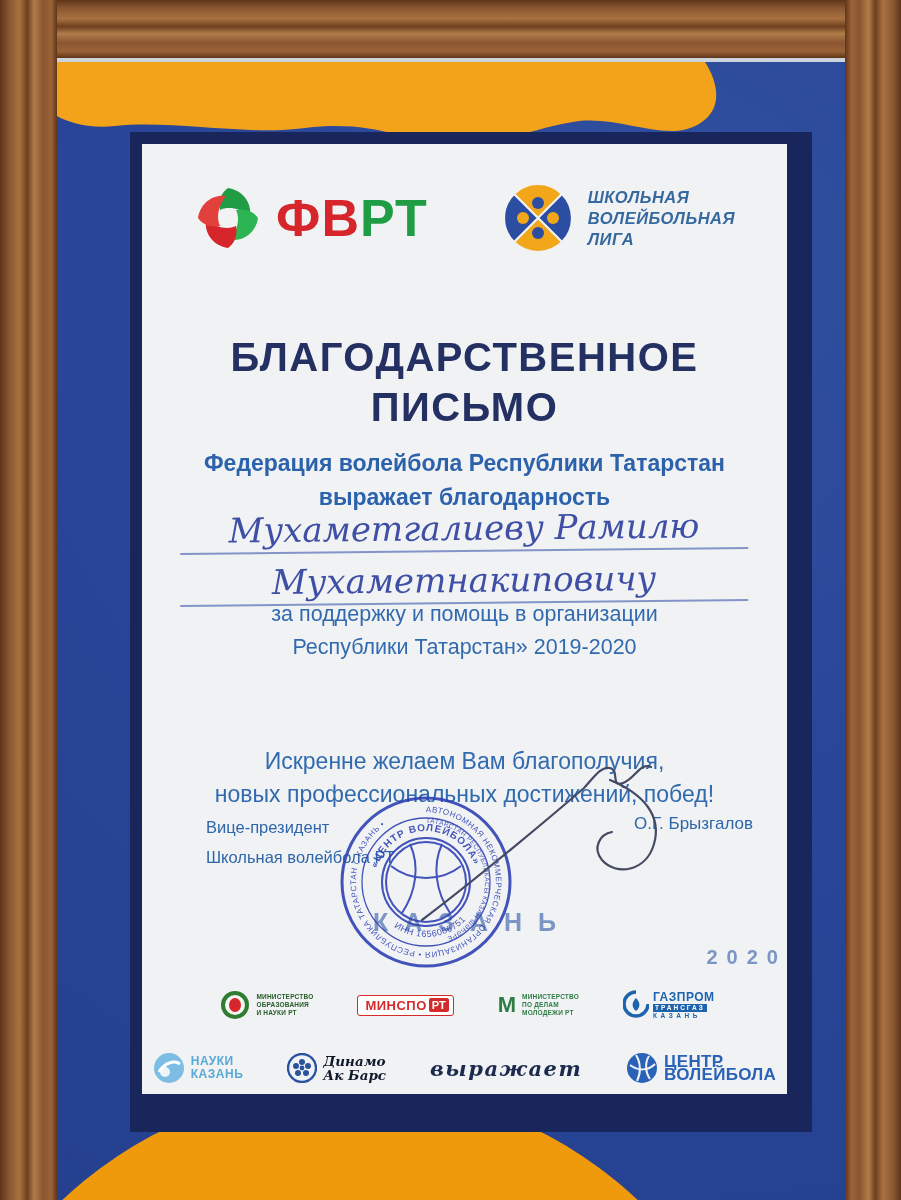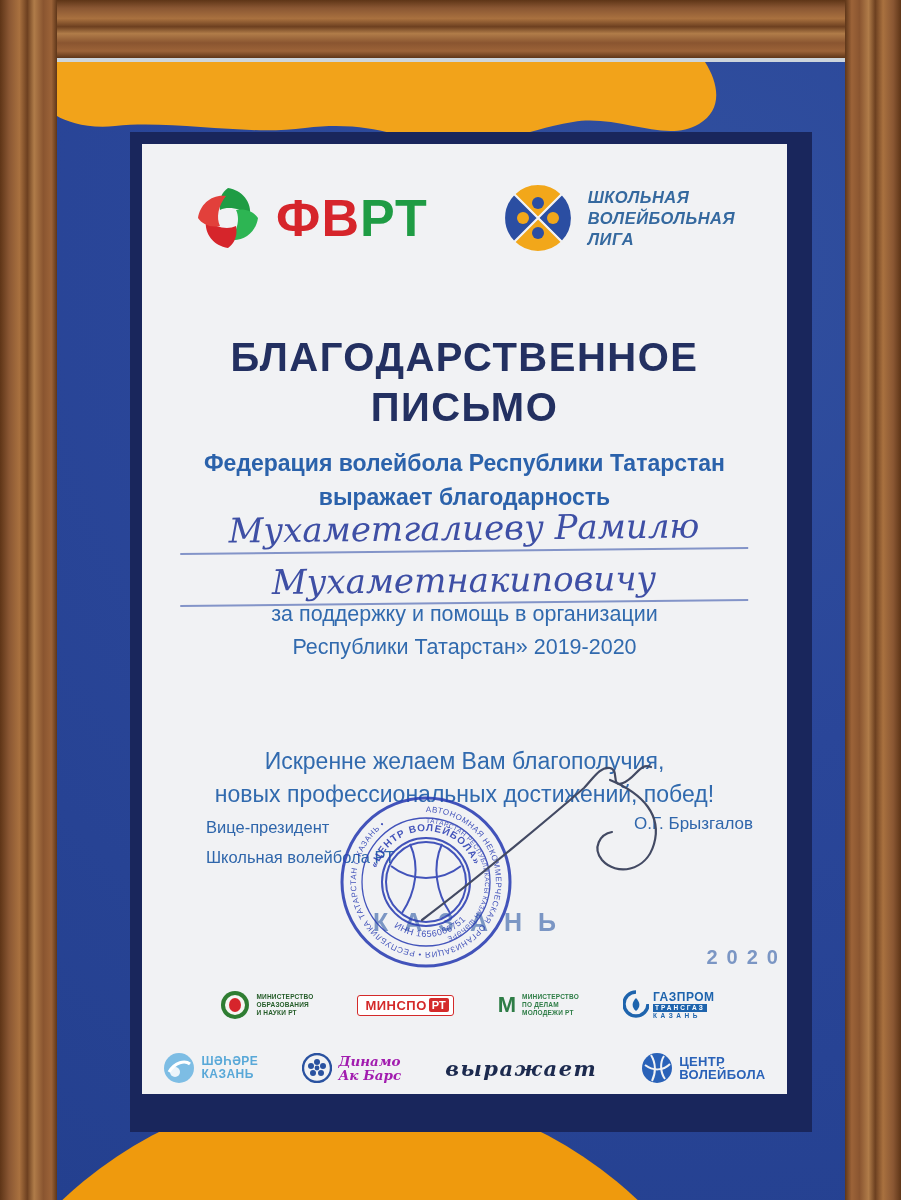--- a/index.html
+++ b/index.html
@@ -71,23 +71,23 @@
   .minmol-txt{color:#2e7d46;}
   .minsport{border:1.5px solid #d42a2a;border-radius:3px;padding:2px 4px 2px 7px;display:flex;align-items:center;gap:2px;background:#fff;}
   .minsport .word{color:#d42a2a;font-weight:800;font-size:13px;letter-spacing:.5px;}
   .minsport .rt{background:#d42a2a;color:#fff;font-weight:800;font-size:11px;padding:1px 3px;border-radius:2px;}
   .gazprom{display:flex;align-items:center;gap:4px;}
   .gazprom-txt{display:flex;flex-direction:column;line-height:1;}
   .gazprom-title{color:#1e64ad;font-weight:800;font-size:12px;letter-spacing:.5px;}
   .gazprom-sub1{background:#1e64ad;color:#fff;font-size:6.5px;font-weight:700;letter-spacing:2px;padding:1px 2px;margin-top:1px;width:max-content;}
   .gazprom-sub2{color:#1e64ad;font-size:6.5px;font-weight:700;letter-spacing:3.5px;margin-top:1px;}
   .zenit-txt{color:#58a8d8;font-weight:800;font-size:12px;line-height:13px;letter-spacing:.5px;}
-  .dinamo-txt{color:#a21caf;font-family:"DejaVu Serif",serif;font-weight:700;font-style:italic;font-size:13.5px;line-height:14px;}
+  .dinamo-txt{color:#0f172a;font-family:"DejaVu Serif",serif;font-weight:700;font-style:italic;font-size:13.5px;line-height:14px;}
   .slavica{color:#1c2a4e;font-family:"DejaVu Serif",serif;font-weight:700;font-style:italic;font-size:21px;letter-spacing:1.5px;}
-  .cv-txt{color:#2a62b8;font-weight:800;font-size:13px;line-height:13px;letter-spacing:.3px;}
+  .cv-txt{color:#2a62b8;font-weight:800;font-size:17px;line-height:13px;letter-spacing:.3px;}
   .m-glyph{color:#2e7d46;font-weight:800;font-size:22px;line-height:22px;}
 </style>
 </head>
 <body>
 
 <div class="stage">
 
   <div class="frame-top"></div>
 
   <div class="poster">
@@ -243,21 +243,21 @@
       </div>
 
       <div id="row2" class="partners">
         <div class="p-item">
           <svg width="32" height="32" viewBox="0 0 32 32">
             <circle cx="16" cy="16" r="15" fill="#7dbde4"></circle>
             <path d="M6,20 C12,10 22,8 27,12" stroke="#ffffff" stroke-width="3" fill="none"></path>
             <circle cx="12" cy="20" r="5" fill="#ffffff" opacity=".85"></circle>
           </svg>
           <div class="zenit-txt">
-            <div>ШӘҺӘРЕ</div>
+            <div>НАУКИ</div>
             <div>КАЗАНЬ</div>
           </div>
         </div>
 
         <div class="p-item">
           <svg width="30" height="30" viewBox="0 0 30 30">
             <circle cx="15" cy="15" r="14" fill="none" stroke="#2a52a0" stroke-width="2.4"></circle>
             <g fill="#2a52a0">
               <circle cx="15" cy="9" r="3"></circle>
                 <circle cx="21" cy="13" r="3"></circle>

